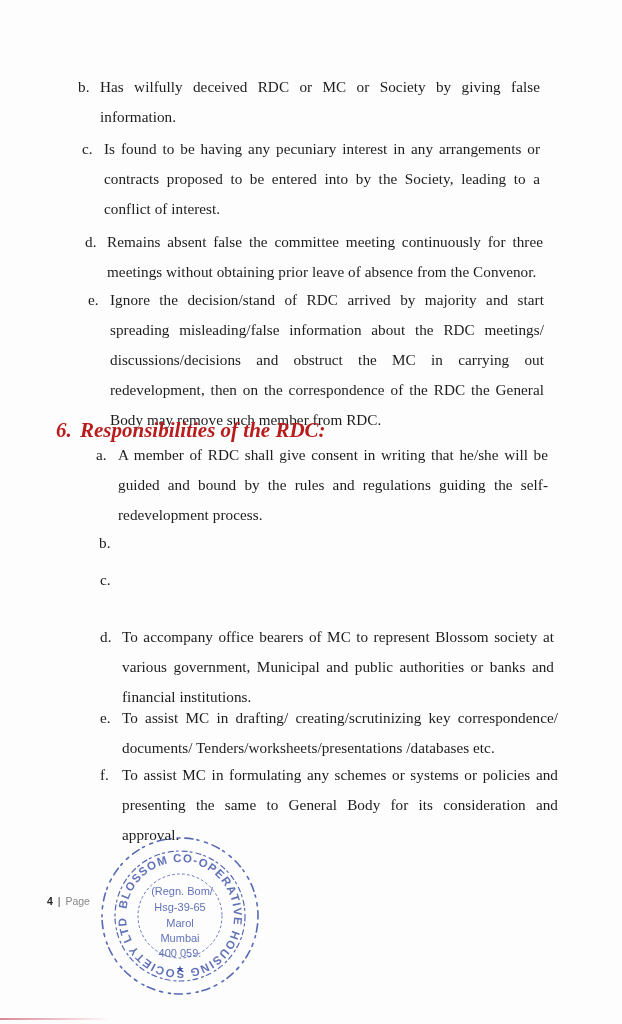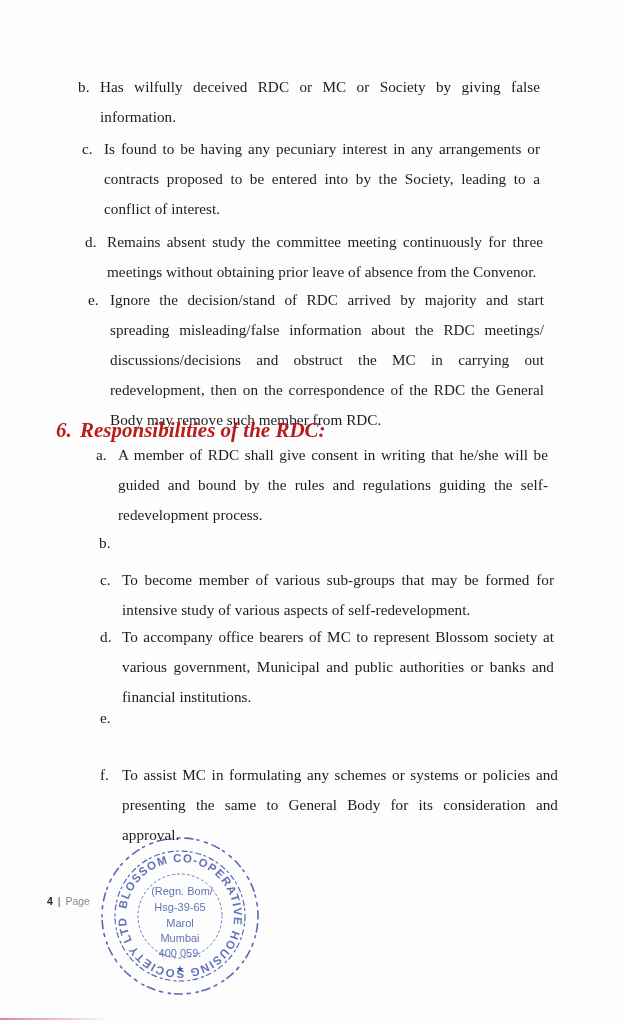--- a/index.html
+++ b/index.html
@@ -47,21 +47,21 @@
     <span>Has wilfully deceived RDC or MC or Society by giving false information.</span>
   </div>
 
   <div class="item" style="left:104px; top:134px; width:436px;">
     <span class="marker">c.</span>
     <span>Is found to be having any pecuniary interest in any arrangements or contracts proposed to be entered into by the Society, leading to a conflict of interest.</span>
   </div>
 
   <div class="item" style="left:107px; top:227px; width:436px;">
     <span class="marker">d.</span>
-    <span>Remains absent study the committee meeting continuously for three meetings without obtaining prior leave of absence from the Convenor.</span>
+    <span>Remains absent false the committee meeting continuously for three meetings without obtaining prior leave of absence from the Convenor.</span>
   </div>
 
   <div class="item" style="left:110px; top:285px; width:434px;">
     <span class="marker">e.</span>
     <span>Ignore the decision/stand of RDC arrived by majority and start spreading misleading/false information about the RDC meetings/ discussions/decisions and obstruct the MC in carrying out redevelopment, then on the correspondence of the RDC the General Body may remove such member from RDC.</span>
   </div>
 
   <div class="heading">
     <span class="num">6.</span><span>Responsibilities of the RDC:</span>
   </div>
@@ -70,30 +70,30 @@
     <span class="marker">a.</span>
     <span>A member of RDC shall give consent in writing that he/she will be guided and bound by the rules and regulations guiding the self-redevelopment process.</span>
   </div>
 
   <div class="item" style="left:121px; top:528px; width:432px;">
     <span class="marker">b.</span>
   </div>
 
   <div class="item" style="left:122px; top:565px; width:432px;">
     <span class="marker">c.</span>
-    <span>To become member of various sub-groups that may be formed for intensive study of various aspects of self-redevelopment.</span>
   </div>
 
   <div class="item" style="left:122px; top:622px; width:432px;">
     <span class="marker">d.</span>
     <span>To accompany office bearers of MC to represent Blossom society at various government, Municipal and public authorities or banks and financial institutions.</span>
   </div>
 
   <div class="item" style="left:122px; top:703px; width:436px;">
     <span class="marker">e.</span>
+    <span>To assist MC in drafting/ creating/scrutinizing key correspondence/ documents/ Tenders/worksheets/presentations /databases etc.</span>
   </div>
 
   <div class="item" style="left:122px; top:760px; width:436px;">
     <span class="marker">f.</span>
     <span>To assist MC in formulating any schemes or systems or policies and presenting the same to General Body for its consideration and approval.</span>
   </div>
 
   <div class="footer">
     <span class="pg">4</span>
     <span class="sep">|</span>

